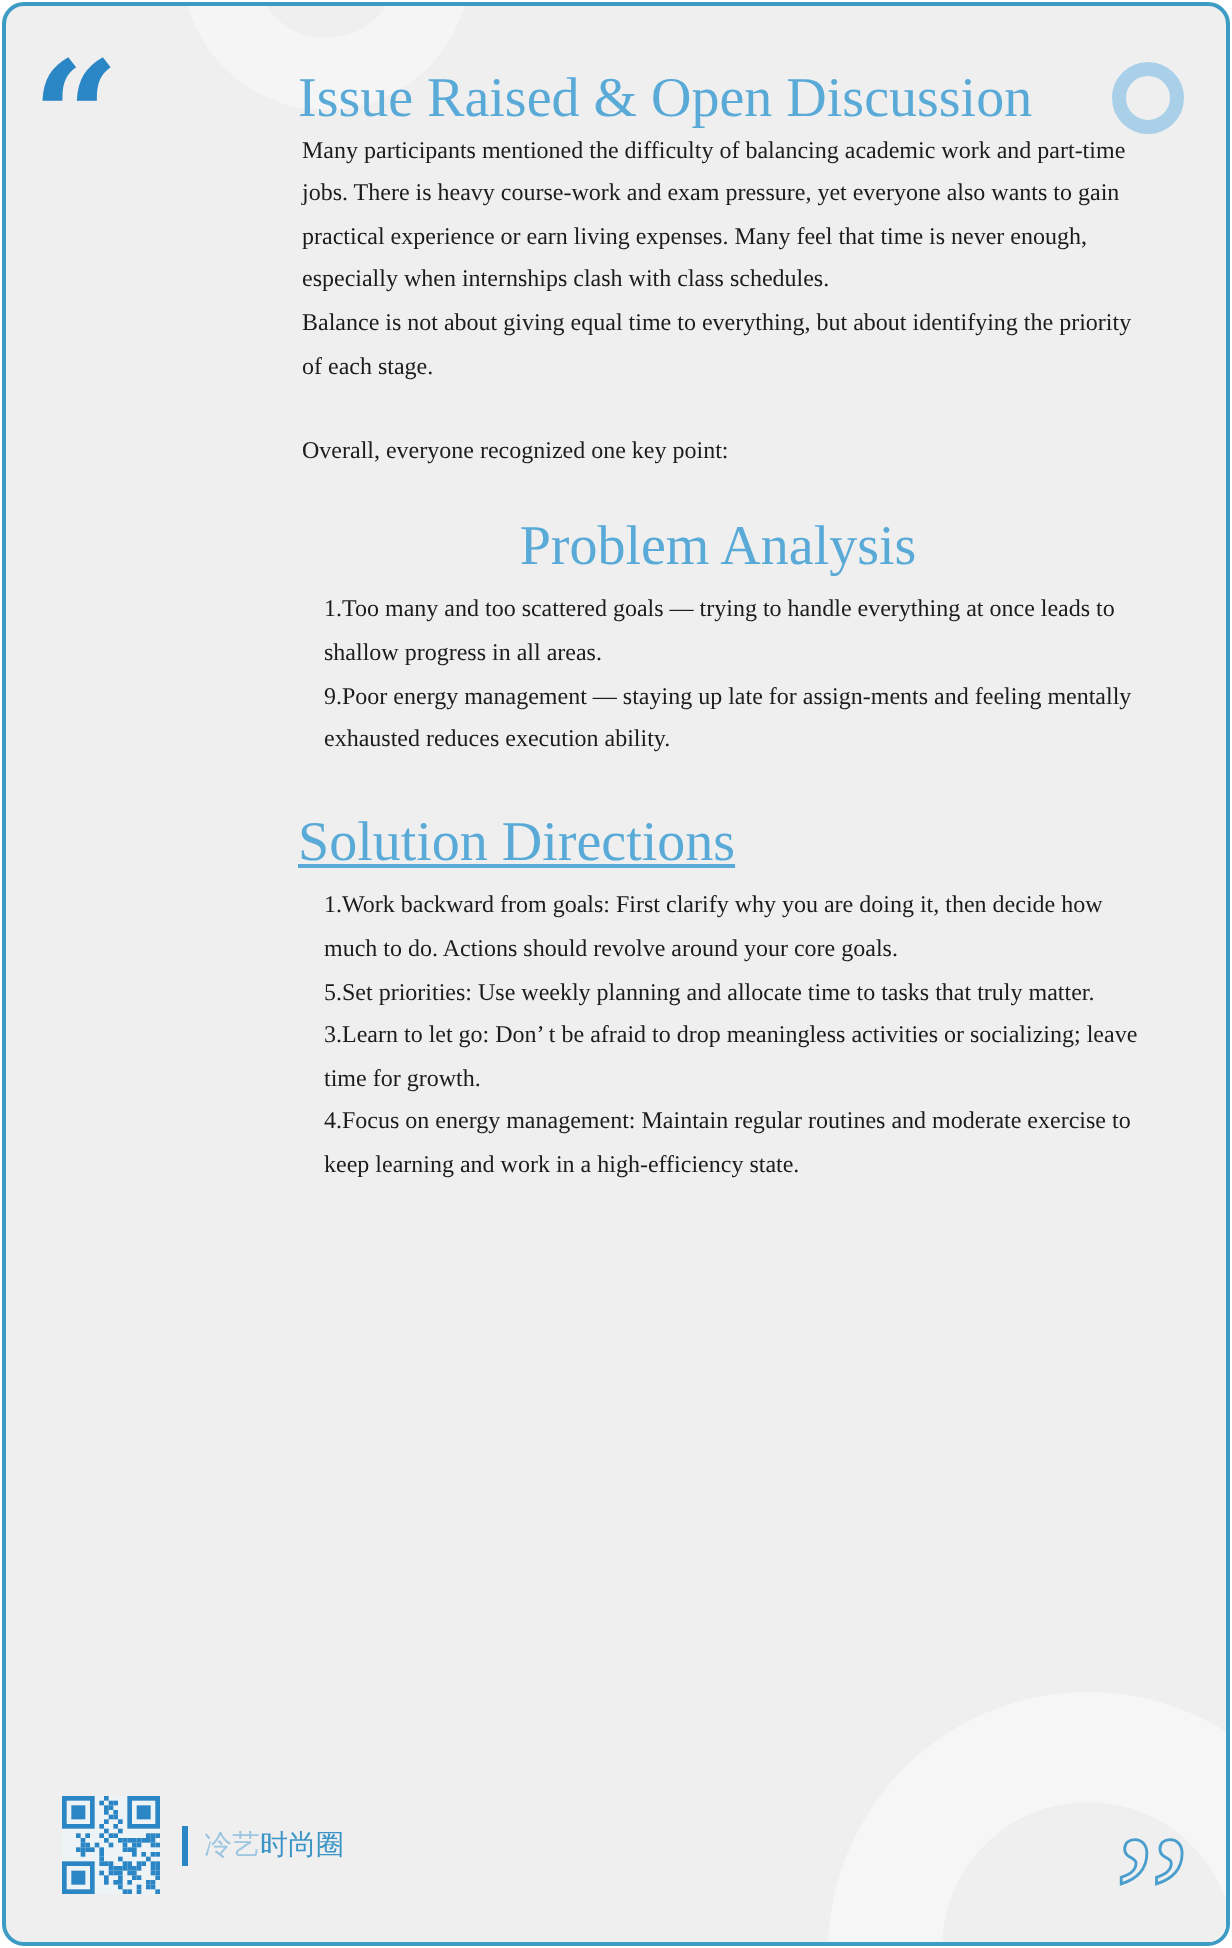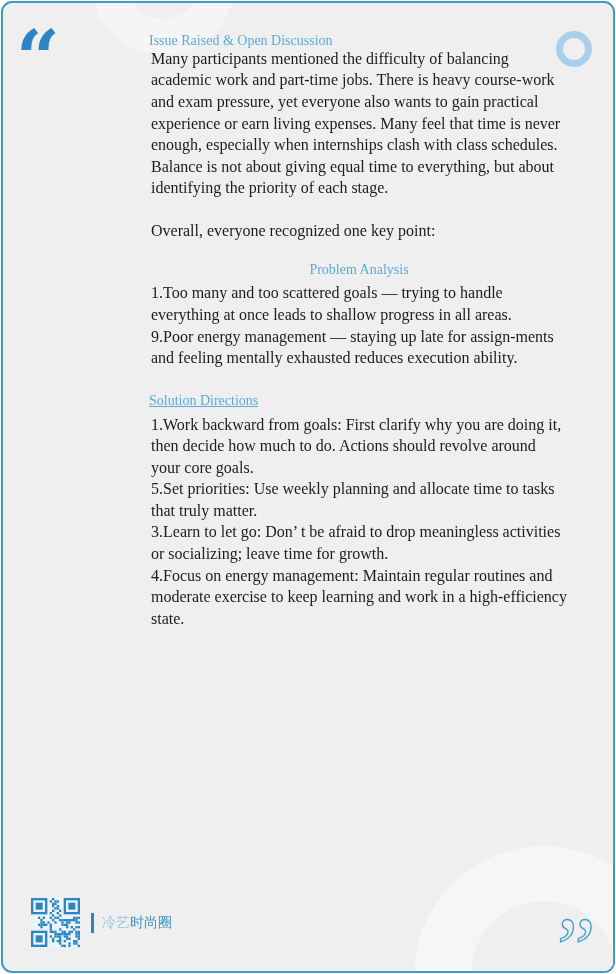--- a/index.html
+++ b/index.html
@@ -93,41 +93,41 @@
       -webkit-text-stroke: 1.4px #4a9ecd;
     }
     .content {
       position: absolute;
       left: 146px;
       top: 30px;
       width: 420px;
       color: #1c1c1c;
     }
     .heading {
-      font-size: 14px;
+      font-size: 28px;
       color: #5aaad8;
       line-height: 1.2;
       margin: 0;
       font-weight: normal;
       white-space: nowrap;
     }
     .para {
-      font-size: 16px;
+      font-size: 12px;
       line-height: 21.6px;
       margin: 0;
       padding-left: 2px;
     }
     .sec1-heading { margin-top: 0; }
     .sec1-para1 { margin-top: -2px; }
     .sec1-para2 { margin-top: 21px; }
     .sec2-heading { margin-top: 20px; text-align: center; }
     .sec2-list { margin-top: 4px; }
     .sec3-heading { margin-top: 24px; text-decoration: underline; }
     .sec3-list { margin-top: 4px; }
-    .list-item { display: block; }
+    .list-item { display: block; margin-left: 11px; }
     .footer {
       position: absolute;
       left: 28px;
       top: 895px;
       display: flex;
       align-items: center;
     }
     .qr {
       width: 49px;
       height: 49px;

